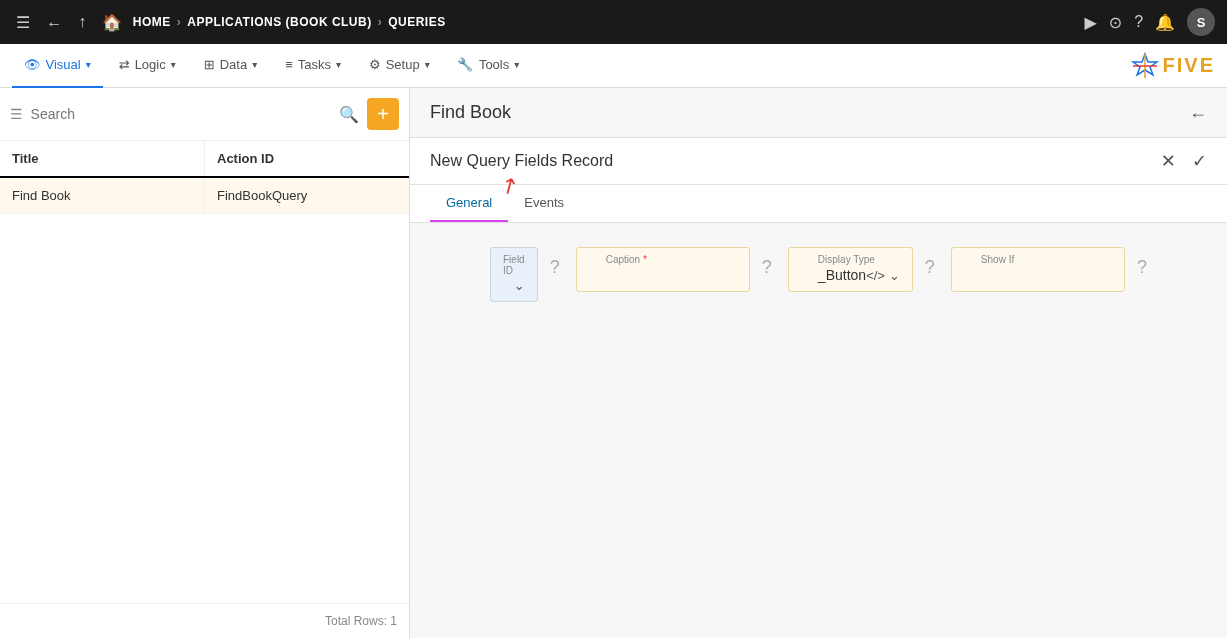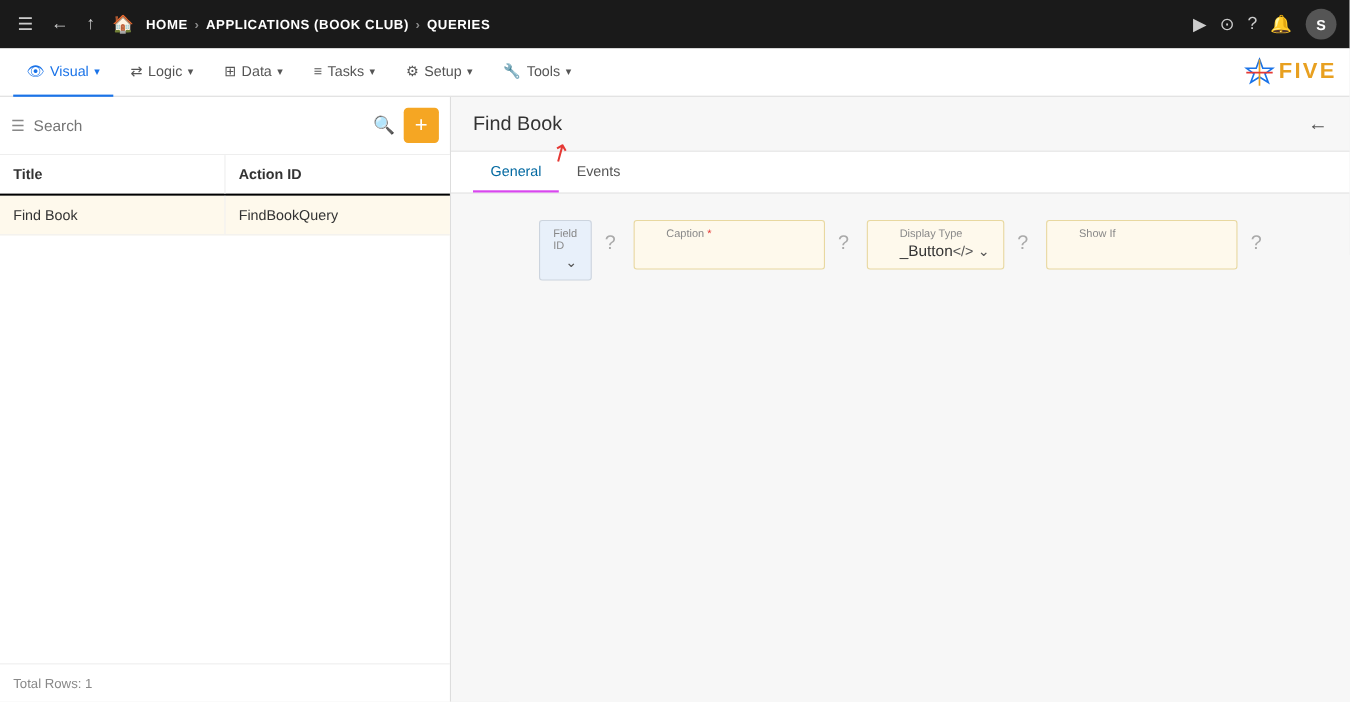--- a/index.html
+++ b/index.html
@@ -107,21 +107,21 @@
 
     .sidebar-row {
       display: flex;
       border-bottom: 1px solid #f0f0f0;
       cursor: pointer;
       background: #fef9ec;
     }
     .sidebar-row .col { padding: 10px 12px; flex: 1; color: #333; }
     .sidebar-row .col:first-child { border-right: 1px solid #f0f0f0; }
 
-    .sidebar-footer { padding: 10px 12px; font-size: 12px; color: #888; border-top: 1px solid #eee; }
+    .sidebar-footer { padding: 10px 12px; text-align: right; font-size: 12px; color: #888; border-top: 1px solid #eee; }
 
     
     .right-panel {
       flex: 1;
       background: #f7f7f7;
       display: flex;
       flex-direction: column;
     }
     .right-header {
       background: #f7f7f7;
@@ -323,20 +323,27 @@
     <div class="sidebar-footer">Total Rows: 1</div>
   </div>
 
   <div class="right-panel">
 
     <div class="right-header">
       <span class="right-header-title">Find Book</span>
       <span class="right-header-back">←</span>
     </div>
 
+    <div class="right-sub-header">
+      <span class="right-sub-title">New Query Fields Record</span>
+      <div class="right-sub-actions">
+        <span class="action-icon">✕</span>
+        <span class="action-icon">✓</span>
+      </div>
+    </div>
 
     <div class="tabs-row">
       <div class="tab active">
         <span>General</span>
       </div>
       <div class="tab" style="position:relative;">
         <span>Events</span>
         
         <span style="position:absolute; left:-8px; top:-12px; color:#e53935; font-size:22px; pointer-events:none; transform: rotate(330deg);">↗</span>
       </div>

